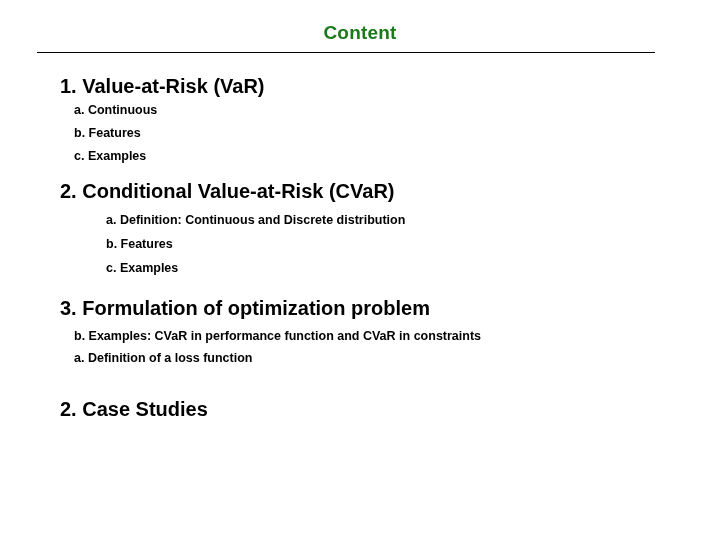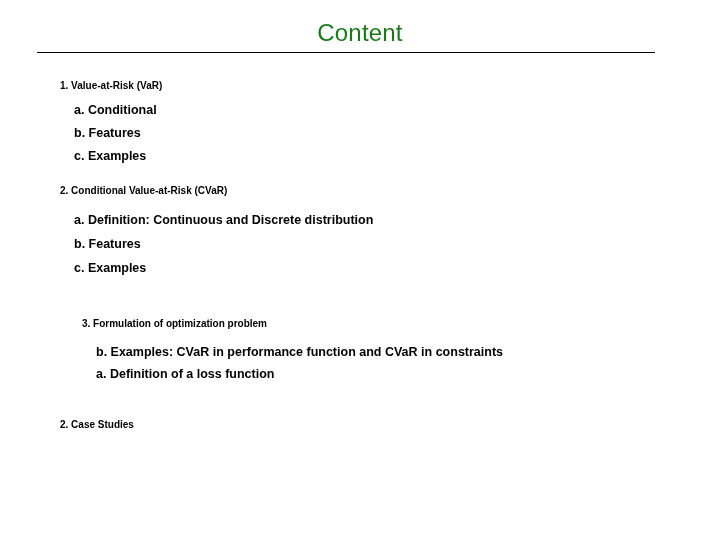--- a/index.html
+++ b/index.html
@@ -22,22 +22,22 @@
     box-sizing: border-box;
   }
 
   
   .slide-title {
     position: absolute;
     top: 20px;
     left: 0;
     width: 720px;
     text-align: center;
-    font-size: 24px;
-    font-weight: normal;
+    font-size: 19px;
+    font-weight: bold;
     color: #1a7a1a;
     letter-spacing: 0.2px;
     line-height: 26px;
   }
 
   
   .title-rule {
     position: absolute;
     top: 52px;
     left: 37px;
@@ -52,21 +52,21 @@
     top: 70px;
     left: 0;
     width: 720px;
   }
 
   .section {
     position: relative;
   }
 
   .section-heading {
-    font-size: 10px;
+    font-size: 20px;
     font-weight: bold;
     color: #000000;
     line-height: 20px;
     padding-left: 60px;
     white-space: nowrap;
   }
 
   .sub-list {
     list-style: none;
     margin: 0;
@@ -87,24 +87,24 @@
     font-style: italic;
     font-weight: bold;
   }
 
   
   .sec1 { margin-top: 6px; }
   .sec1 .sub-list { margin-top: 6px; }
   .sec1 .sub-item + .sub-item { margin-top: 7px; }
 
   .sec2 { margin-top: 17px; }
-  .sec2 .sub-list { margin-top: 11px; }
+  .sec2 .sub-list { margin-top: 11px; padding-left: 32px; }
   .sec2 .sub-item + .sub-item { margin-top: 8px; }
 
-  .sec3 { margin-top: 38px; padding-left: 22px; }
+  .sec3 { margin-top: 22px; }
   .sec3 .sub-list { margin-top: 10px; }
   .sec3 .sub-item + .sub-item { margin-top: 6px; }
 
   .sec4 { margin-top: 27px; }
   .sec4 .sub-list { margin-top: 11px; }
   .sec4 .sub-item + .sub-item { margin-top: 6px; }
 
   .sec5 { margin-top: 33px; }
 </style>
 </head>
@@ -114,21 +114,21 @@
 
   <div class="slide-title">Content</div>
 
   <div class="title-rule"></div>
 
   <div class="body">
 
     <div class="section sec1">
       <div class="section-heading">1. Value-at-Risk (VaR)</div>
       <ul class="sub-list">
-        <li class="sub-item">a. Conditional</li>
+        <li class="sub-item">a. Continuous</li>
         <li class="sub-item">b. Features</li>
         <li class="sub-item">c. Examples</li>
       </ul>
     </div>
 
     <div class="section sec2">
       <div class="section-heading">2. Conditional Value-at-Risk (CVaR)</div>
       <ul class="sub-list">
         <li class="sub-item">a. Definition: Continuous and Discrete distribution</li>
         <li class="sub-item">b. Features</li>

